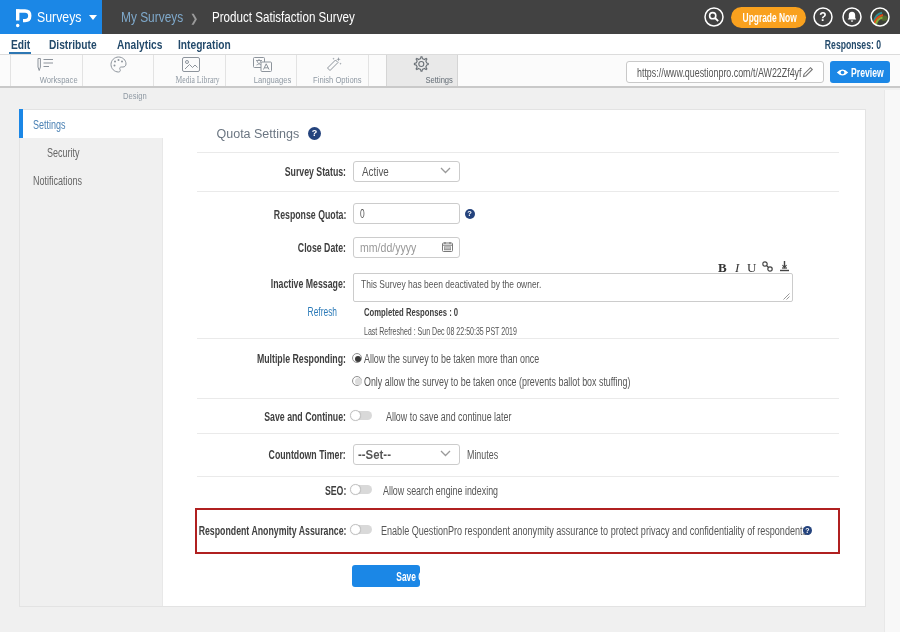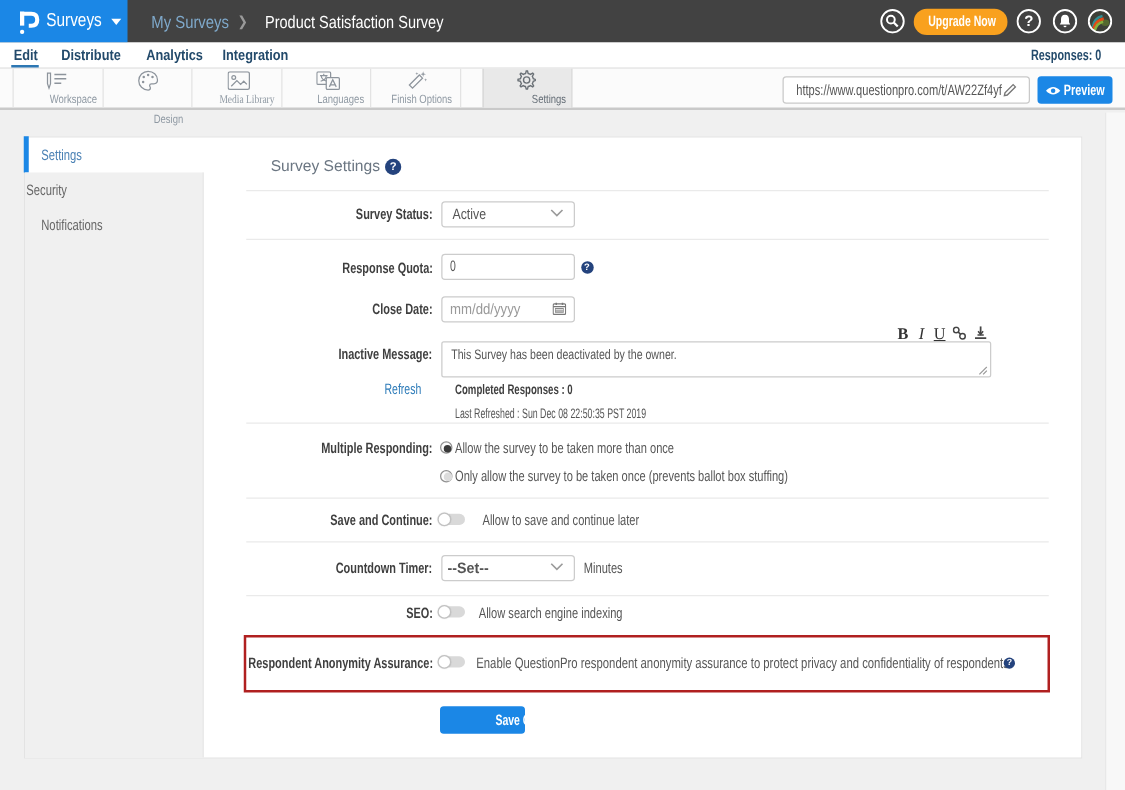--- a/index.html
+++ b/index.html
@@ -131,24 +131,24 @@
   <path d="M8 0.8 L9 0.8 L9.5 2.8 a5.5 5.5 0 0 1 1.8 0.75 L13.2 2.5 L13.9 3.2 L12.85 5.1 a5.5 5.5 0 0 1 0.75 1.8 L15.2 7.5 L15.2 8.5 L13.6 9.1 a5.5 5.5 0 0 1 -0.75 1.8 L13.9 12.8 L13.2 13.5 L11.3 12.45 a5.5 5.5 0 0 1 -1.8 0.75 L9 15.2 L8 15.2 L7.4 13.2 a5.5 5.5 0 0 1 -1.8 -0.75 L3.8 13.5 L3.1 12.8 L4.15 10.9 a5.5 5.5 0 0 1 -0.75 -1.8 L1.4 8.5 L1.4 7.5 L3.4 6.9 a5.5 5.5 0 0 1 0.75 -1.8 L3.1 3.2 L3.8 2.5 L5.7 3.55 a5.5 5.5 0 0 1 1.8 -0.75 Z" fill="none" stroke="#6a7076" stroke-width="1.1"></path>
   <circle cx="8.3" cy="8" r="2.5" fill="none" stroke="#6a7076" stroke-width="1.1"></circle>
 </svg>
 
 <div class="abs" style="left:884px;top:90px;width:16px;height:542px;background:#f8f8f8;border-left:1px solid #e8e8e8;"></div>
 <div class="abs" style="left:19px;top:108.5px;width:847px;height:498px;background:#fff;border:1px solid #e3e3e3;"></div>
 
 <div class="abs" style="left:19px;top:108.5px;width:4px;height:29.5px;background:#1b87e6;"></div>
 <div class="abs" style="left:20px;top:138px;width:142.5px;height:468px;background:#f0f0f0;border-right:1px solid #e8e8e8;"></div>
 <div class="t" style="left:32.5px;top:114.5px;"><span style="font-size:12px;color:#4a81b4;transform:scaleX(.75);">Settings</span></div>
-<div class="t" style="left:21px;top:142.5px;"><span style="font-size:12px;color:#666;transform:scaleX(.75);">Security</span></div>
+<div class="t" style="left:47px;top:142.5px;"><span style="font-size:12px;color:#666;transform:scaleX(.75);">Security</span></div>
 <div class="t" style="left:32.5px;top:170.5px;text-align:center;"><span style="font-size:12px;color:#666;transform:scaleX(.75);">Notifications</span></div>
 
-<div class="t" style="left:216.5px;top:124px;"><span style="font-size:12.5px;color:#6b7682;">Survey Settings</span></div>
+<div class="t" style="left:216.5px;top:124px;"><span style="font-size:12.5px;color:#6b7682;">Quota Settings</span></div>
 <div class="qi" style="left:308px;top:126.5px;">?</div>
 
 <div class="divider" style="top:152px;"></div>
 <div class="divider" style="top:191px;"></div>
 <div class="divider" style="top:337.5px;"></div>
 <div class="divider" style="top:397.5px;"></div>
 <div class="divider" style="top:432.5px;"></div>
 <div class="divider" style="top:476px;"></div>
 
 <div class="tr lab" style="right:554px;top:162px;"><span>Survey Status:</span></div>

